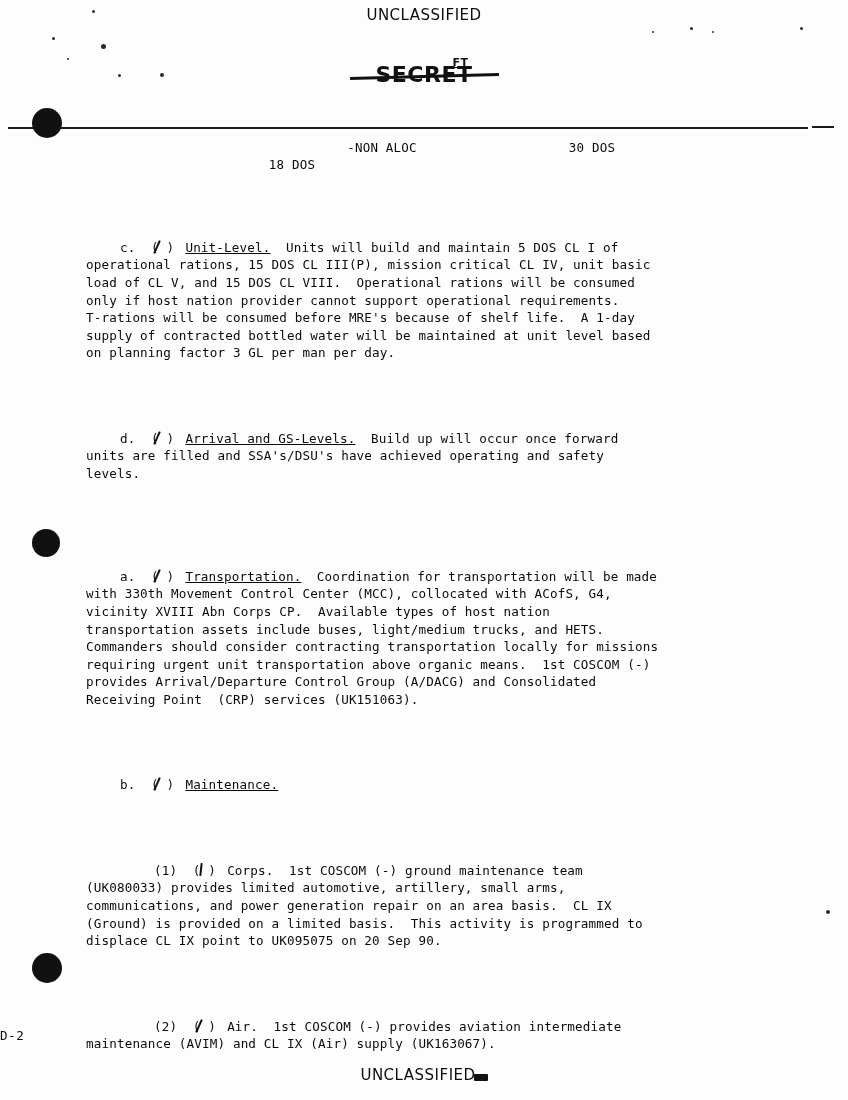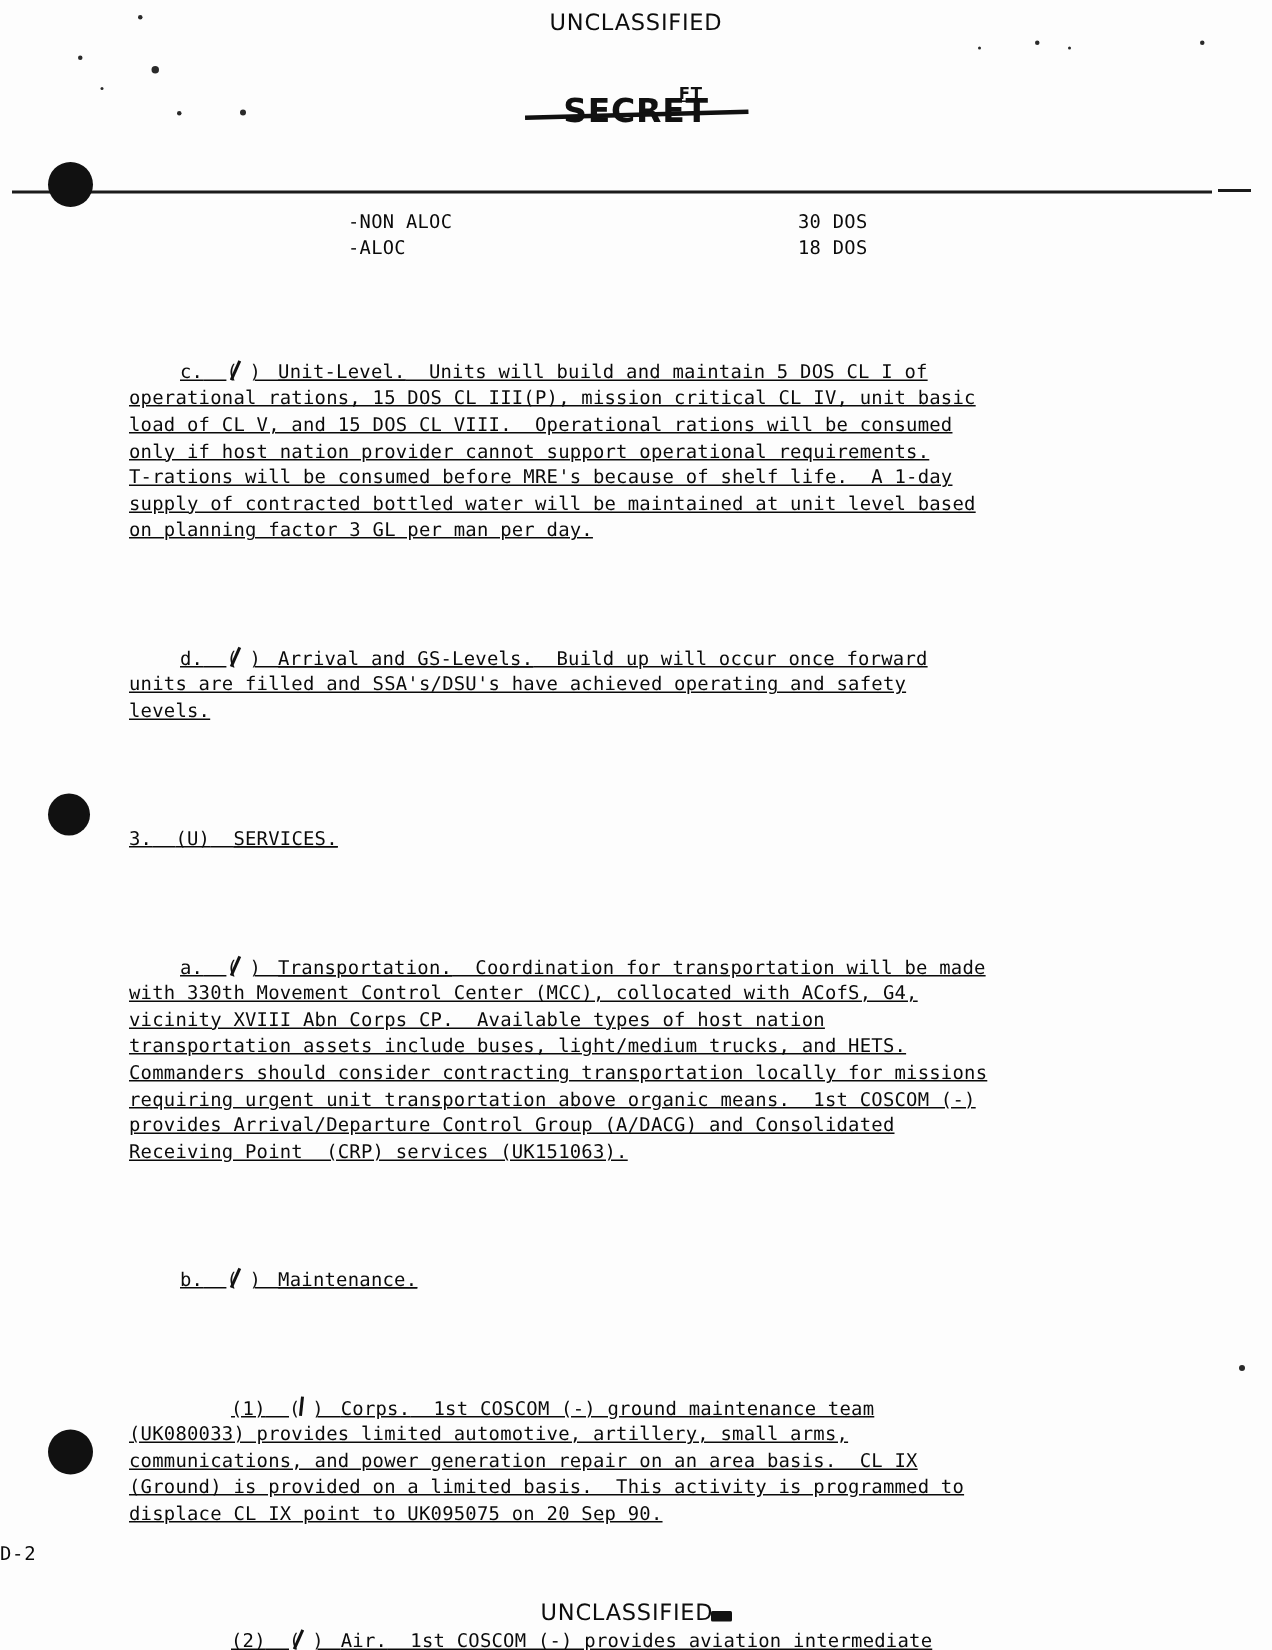--- a/index.html
+++ b/index.html
@@ -124,36 +124,36 @@
   
   .dos-table {
     position: absolute;
     top: 139px;
     left: 232px;
     width: 420px;
     font-size: 12.5px;
     line-height: 17px;
     letter-spacing: 0.2px;
   }
-  .dos-row { display: flex; }
+  .dos-row { display: flex; text-align: center; }
   .dos-row .label { width: 300px; }
   .dos-row .value { width: 120px; }
 
   
   .body {
     position: absolute;
     top: 186px;
     left: 86px;
     width: 640px;
     font-size: 12.6px;
     line-height: 17.6px;
     letter-spacing: 0.15px;
     white-space: pre-wrap;
   }
-  .para { margin-bottom: 15px; text-decoration: underline; }
+  .para { margin-bottom: 15px; }
   .para:last-child { margin-bottom: 0; }
   .u { text-decoration: underline; }
   .ind1 { display: inline-block; width: 34px; }
   .ind2 { display: inline-block; width: 68px; }
 
   
   .scrib {
     position: relative;
     display: inline-block;
     width: 19px;
@@ -226,40 +226,38 @@
   <div class="punch p1"></div>
   <div class="punch p2"></div>
   <div class="punch p3"></div>
 
   <div class="dos-table">
     <div class="dos-row">
       <span class="label">-NON ALOC</span>
       <span class="value">30 DOS</span>
     </div>
     <div class="dos-row">
-      <span class="label">-ALOC</span>
       <span class="value">18 DOS</span>
     </div>
   </div>
 
   <div class="body">
 
     <div class="para"><span class="ind1"></span><span>c.</span>&nbsp;&nbsp;<span class="scrib"></span>&nbsp;&nbsp;<span class="u">Unit-Level.</span><span>  Units will build and maintain 5 DOS CL I of
 operational rations, 15 DOS CL III(P), mission critical CL IV, unit basic
 load of CL V, and 15 DOS CL VIII.  Operational rations will be consumed
 only if host nation provider cannot support operational requirements.
 T-rations will be consumed before MRE's because of shelf life.  A 1-day
 supply of contracted bottled water will be maintained at unit level based
 on planning factor 3 GL per man per day.</span></div>
 
     <div class="para"><span class="ind1"></span><span>d.</span>&nbsp;&nbsp;<span class="scrib"></span>&nbsp;&nbsp;<span class="u">Arrival and GS-Levels.</span><span>  Build up will occur once forward
 units are filled and SSA's/DSU's have achieved operating and safety
 levels.</span></div>
 
-    <div class="para"><span>3.</span>&nbsp;&nbsp;<span>(U)</span>&nbsp;&nbsp;<span class="u">SERVICES.</span></div>
 
     <div class="para"><span class="ind1"></span><span>a.</span>&nbsp;&nbsp;<span class="scrib"></span>&nbsp;&nbsp;<span class="u">Transportation.</span><span>  Coordination for transportation will be made
 with 330th Movement Control Center (MCC), collocated with ACofS, G4,
 vicinity XVIII Abn Corps CP.  Available types of host nation
 transportation assets include buses, light/medium trucks, and HETS.
 Commanders should consider contracting transportation locally for missions
 requiring urgent unit transportation above organic means.  1st COSCOM (-)
 provides Arrival/Departure Control Group (A/DACG) and Consolidated
 Receiving Point  (CRP) services (UK151063).</span></div>
 

